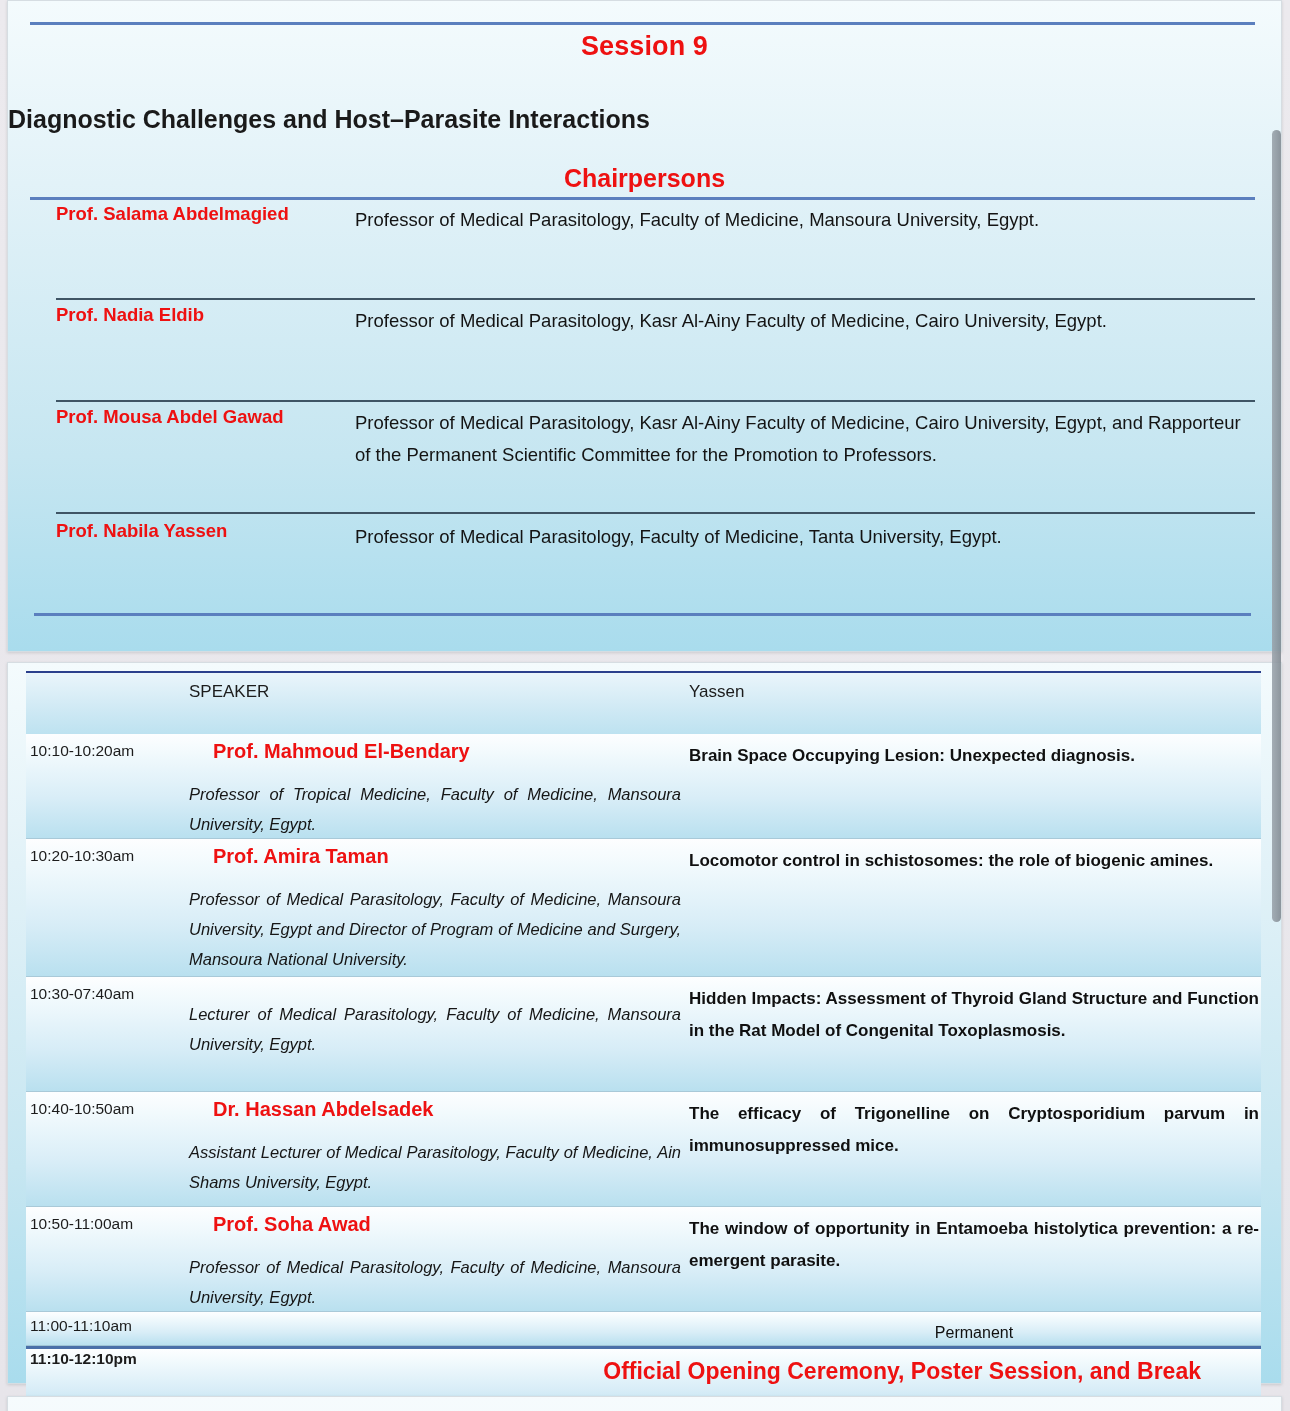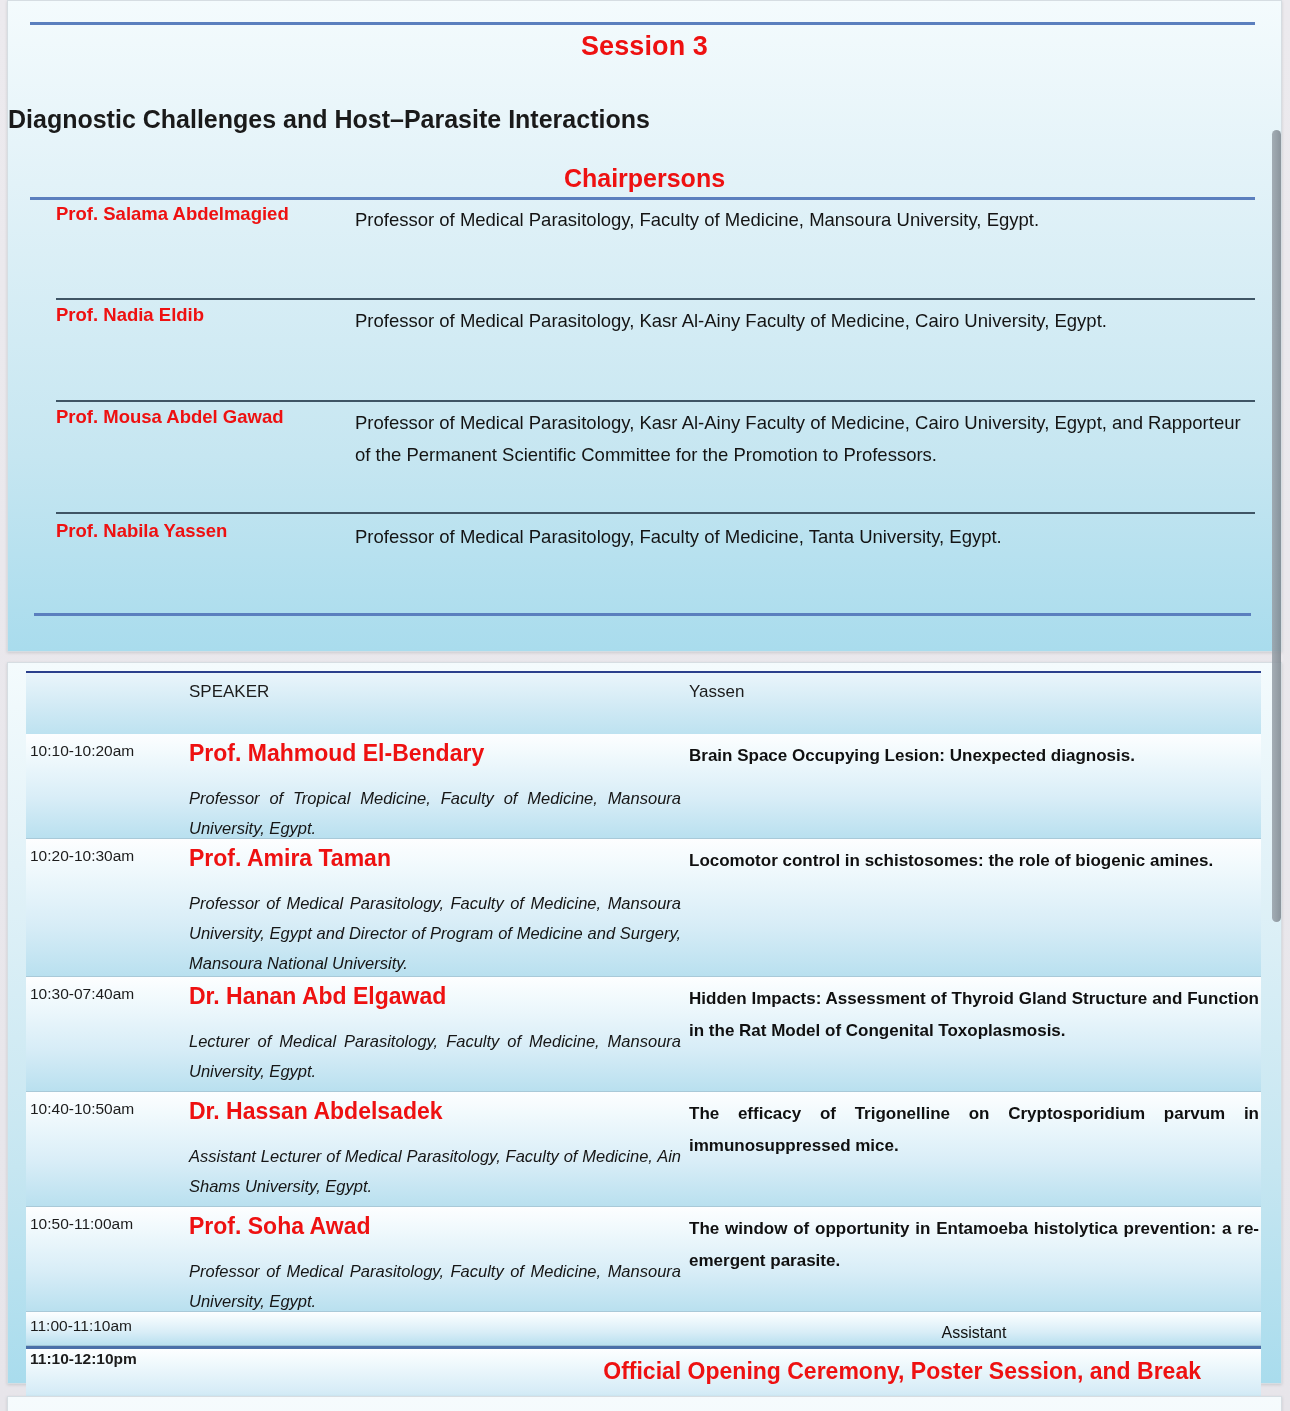--- a/index.html
+++ b/index.html
@@ -170,23 +170,24 @@
     white-space: nowrap;
   }
   .cell-speaker {
     position: absolute;
     left: 163px;
     width: 500px;
     top: 6px;
   }
   .sp-name {
     color: #ee1111;
-    font-size: 23px;
+    font-size: 20px;
     font-weight: bold;
     white-space: nowrap;
+    margin-left: 24px;
   }
   .sp-aff {
     margin-top: 16px;
     font-size: 16.5px;
     font-style: italic;
     color: #161616;
     line-height: 30px;
     text-align: justify;
     width: 492px;
   }
@@ -237,21 +238,21 @@
 </style>
 </head>
 <body>
 
 <div id="page">
 
   <div class="slide" id="slide1">
 
     <div class="rule-top"></div>
 
-    <div class="session-title">Session 3</div>
+    <div class="session-title">Session 9</div>
 
     <div class="session-subtitle">Diagnostic Challenges and Host–Parasite Interactions</div>
 
     <div class="chairpersons-label">Chairpersons</div>
 
     <div class="chair-rule" style="top:196px;"></div>
 
     <div class="chair-row" style="top:202px;">
       <div class="chair-name">Prof. Salama Abdelmagied</div>
       <div class="chair-aff">Professor of Medical Parasitology, Faculty of Medicine, Mansoura University, Egypt.</div>
@@ -305,21 +306,20 @@
         <div class="cell-speaker">
           <div class="sp-name">Prof. Amira Taman</div>
           <div class="sp-aff">Professor of Medical Parasitology, Faculty of Medicine, Mansoura University, Egypt and Director of Program of Medicine and Surgery, Mansoura National University.</div>
         </div>
         <div class="cell-topic">Locomotor control in schistosomes: the role of biogenic amines.</div>
       </div>
 
       <div class="trow" style="height:114px;">
         <div class="cell-time">10:30-07:40am</div>
         <div class="cell-speaker">
-          <div class="sp-name">Dr. Hanan Abd Elgawad</div>
           <div class="sp-aff">Lecturer of Medical Parasitology, Faculty of Medicine, Mansoura University, Egypt.</div>
         </div>
         <div class="cell-topic">Hidden Impacts: Assessment of Thyroid Gland Structure and Function in the Rat Model of Congenital Toxoplasmosis.</div>
       </div>
 
       <div class="trow" style="height:114px;">
         <div class="cell-time">10:40-10:50am</div>
         <div class="cell-speaker">
           <div class="sp-name">Dr. Hassan Abdelsadek</div>
           <div class="sp-aff">Assistant Lecturer of Medical Parasitology, Faculty of Medicine, Ain Shams University, Egypt.</div>
@@ -331,21 +331,21 @@
         <div class="cell-time">10:50-11:00am</div>
         <div class="cell-speaker">
           <div class="sp-name">Prof. Soha Awad</div>
           <div class="sp-aff">Professor of Medical Parasitology, Faculty of Medicine, Mansoura University, Egypt.</div>
         </div>
         <div class="cell-topic">The window of opportunity in Entamoeba histolytica prevention: a re-emergent parasite.</div>
       </div>
 
       <div class="trow tight" style="height:33px;">
         <div class="cell-time" style="top:5px;">11:00-11:10am</div>
-        <div class="cell-topic center" style="top:5px;">Assistant</div>
+        <div class="cell-topic center" style="top:5px;">Permanent</div>
       </div>
 
       <div class="trow finale" style="height:66px;">
         <div class="cell-time" style="top:1px;font-weight:bold;">11:10-12:10pm</div>
         <div class="cell-topic finale-text" style="top:6px;">Official Opening Ceremony, Poster Session, and Break</div>
       </div>
 
     </div>
   </div>
 

